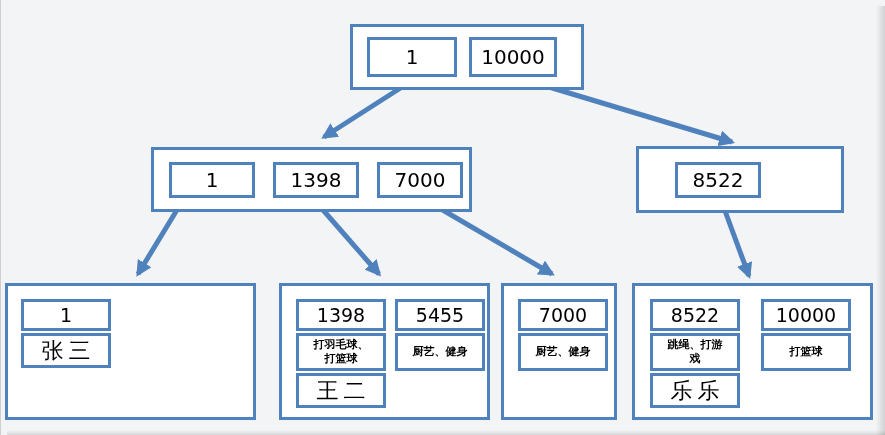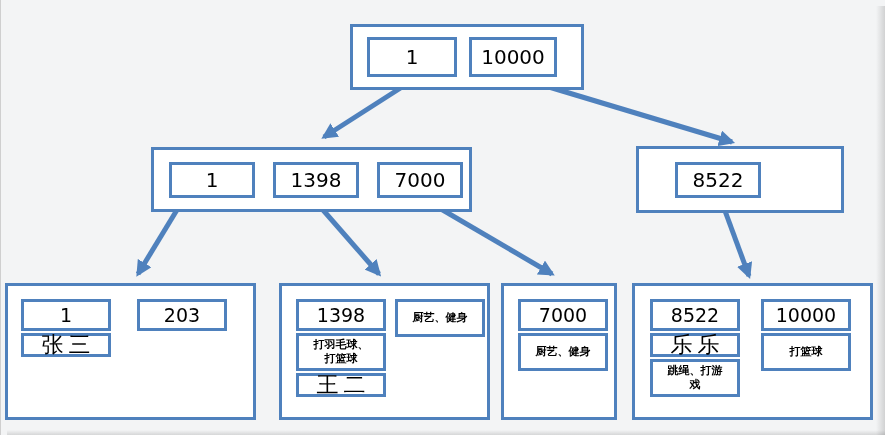--- a/index.html
+++ b/index.html
@@ -42,21 +42,21 @@
   .leaf--3 { left:500px; width:116px; padding-left:14px; }
   .leaf--4 { left:631px; width:241px; padding-left:15px; gap:21px; }
 
   .record { width:90px; display:flex; flex-direction:column; gap:2px; flex:none; }
   .cell {
     border:3px solid #4F81BD; box-sizing:border-box; background:#fff;
     display:flex; align-items:center; justify-content:center;
     text-align:center;
   }
   .cell--id   { height:32px; font-size:19px; }
-  .cell--name { height:24px; font-size:22px; font-family:"DejaVu Serif","Liberation Serif",serif; letter-spacing:5px; text-indent:5px; }
+  .cell--name { height:35px; font-size:22px; font-family:"DejaVu Serif","Liberation Serif",serif; letter-spacing:5px; text-indent:5px; }
   .cell--hobby{ height:38px; font-size:11px; font-weight:bold; line-height:1.3; padding:0 11px; }
 
   .shadow-right {
     position:absolute; right:0; top:6px; bottom:0; width:9px;
     background:linear-gradient(to right, rgba(0,0,0,0), rgba(0,0,0,0.14));
   }
   .shadow-bottom {
     position:absolute; bottom:0; left:6px; right:0; height:5px;
     background:linear-gradient(to bottom, rgba(0,0,0,0), rgba(0,0,0,0.12));
   }
@@ -94,47 +94,47 @@
   <div class="node node--l2r">
     <div class="keybox kb-l2">8522</div>
   </div>
 
   <div class="leaf leaf--1">
     <div class="record">
       <div class="cell cell--id">1</div>
       <div class="cell cell--name">张三</div>
     </div>
     <div class="record">
-      <div class="cell cell--id">203</div>
     </div>
   </div>
 
   <div class="leaf leaf--2">
     <div class="record">
       <div class="cell cell--id">1398</div>
       <div class="cell cell--hobby">打羽毛球、打篮球</div>
       <div class="cell cell--name">王二</div>
     </div>
     <div class="record">
+      <div class="cell cell--id">5455</div>
       <div class="cell cell--hobby">厨艺、健身</div>
     </div>
   </div>
 
   <div class="leaf leaf--3">
     <div class="record">
       <div class="cell cell--id">7000</div>
       <div class="cell cell--hobby">厨艺、健身</div>
     </div>
   </div>
 
   <div class="leaf leaf--4">
     <div class="record">
       <div class="cell cell--id">8522</div>
+      <div class="cell cell--hobby">跳绳、打游戏</div>
       <div class="cell cell--name">乐乐</div>
-      <div class="cell cell--hobby">跳绳、打游戏</div>
     </div>
     <div class="record">
       <div class="cell cell--id">10000</div>
       <div class="cell cell--hobby">打篮球</div>
     </div>
   </div>
 
   <div class="shadow-right"></div>
   <div class="shadow-bottom"></div>
 </div>

